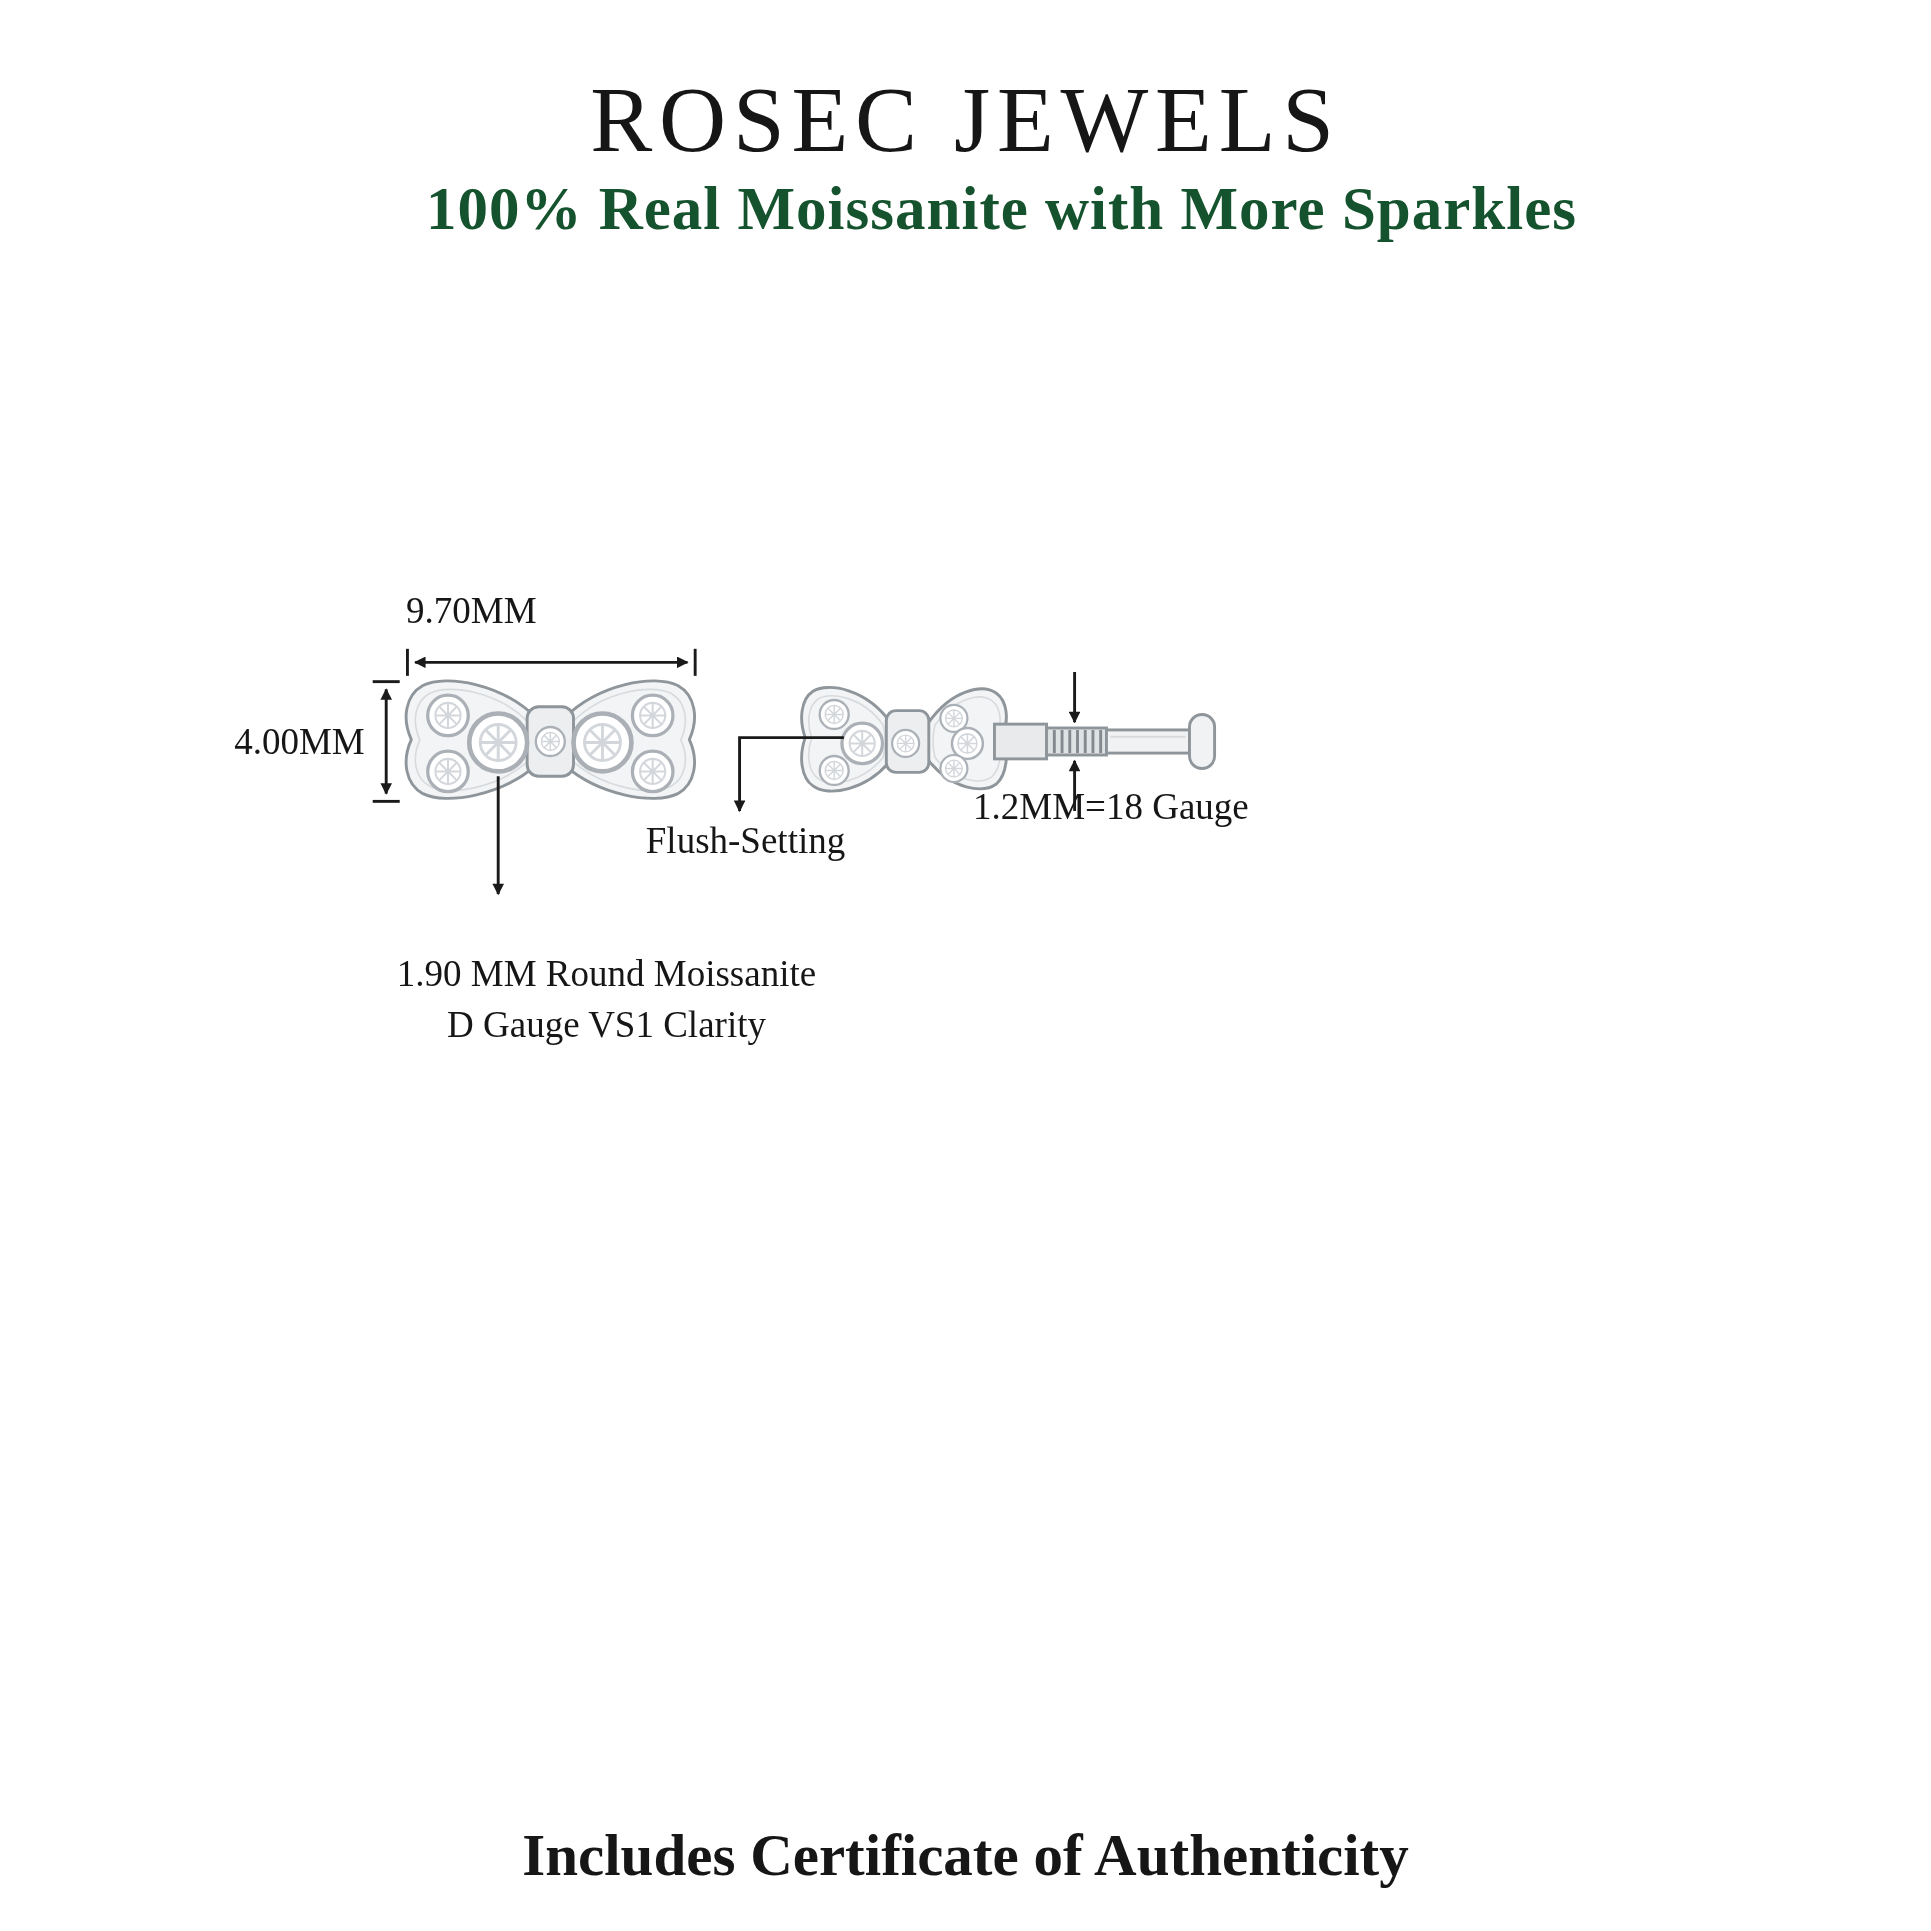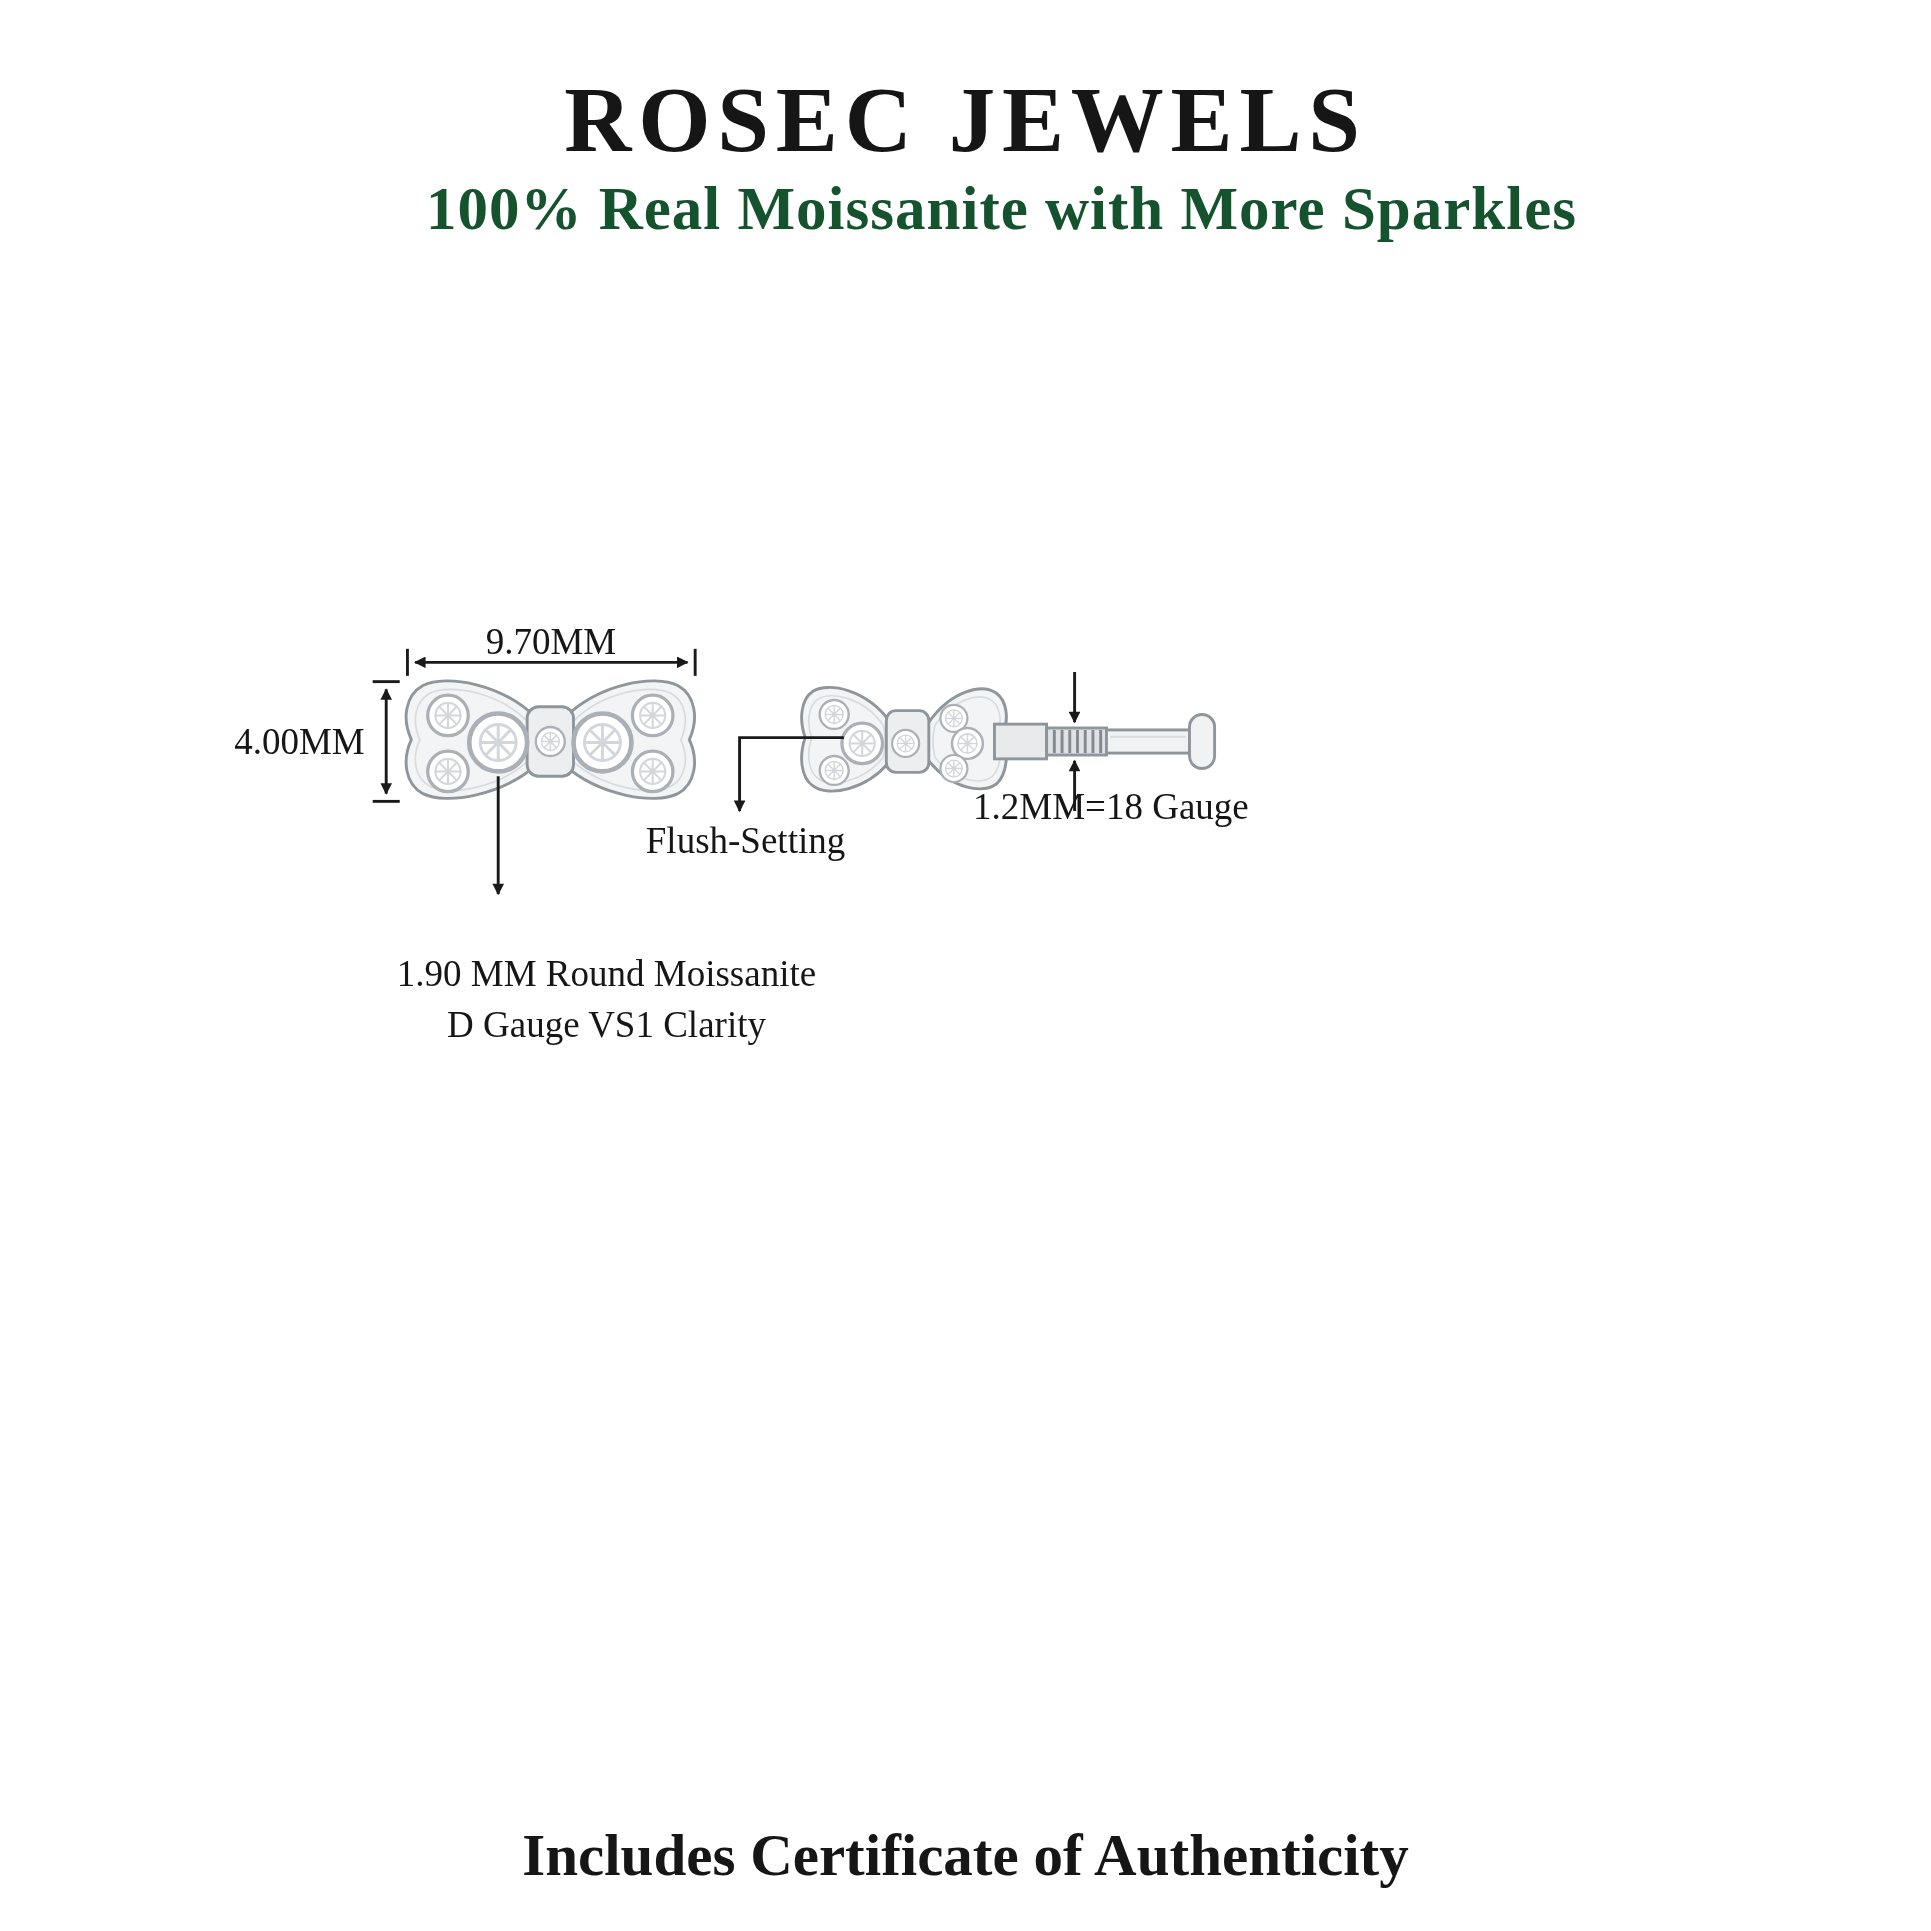--- a/index.html
+++ b/index.html
@@ -16,21 +16,21 @@
     color: #1a1a1a;
     overflow: hidden;
   }
   .brand-title {
     position: absolute;
     top: 66px;
     left: 0;
     width: 100%;
     text-align: center;
     font-size: 93px;
-    font-weight: 700;
+    font-weight: 400;
     letter-spacing: 6.8px;
     color: #161616;
   }
   .brand-subtitle {
     position: absolute;
     top: 174px;
     left: 0;
     width: 100%;
     text-align: center;
     font-size: 61px;
@@ -39,21 +39,21 @@
     color: #14532d;
     margin-left: 36px;
   }
   .dim-label {
     position: absolute;
     font-size: 37px;
     font-weight: 400;
     color: #161616;
     white-space: nowrap;
   }
-  .label-width   { top: 620px;  left: 406px;  width: 290px; text-align: center; }
+  .label-width   { top: 589px;  left: 406px;  width: 290px; text-align: left; }
   .label-height  { top: 720px;  left: 224px;  width: 151px; text-align: center; }
   .label-flush   { top: 819px;  left: 614px;  width: 263px; text-align: center; }
   .label-gauge   { top: 785px;  left: 973px; width: 247px; text-align: center; }
   .label-stone {
     top: 948px;
     left: 336px;
     width: 541px;
     text-align: center;
     line-height: 1.38;
   }

